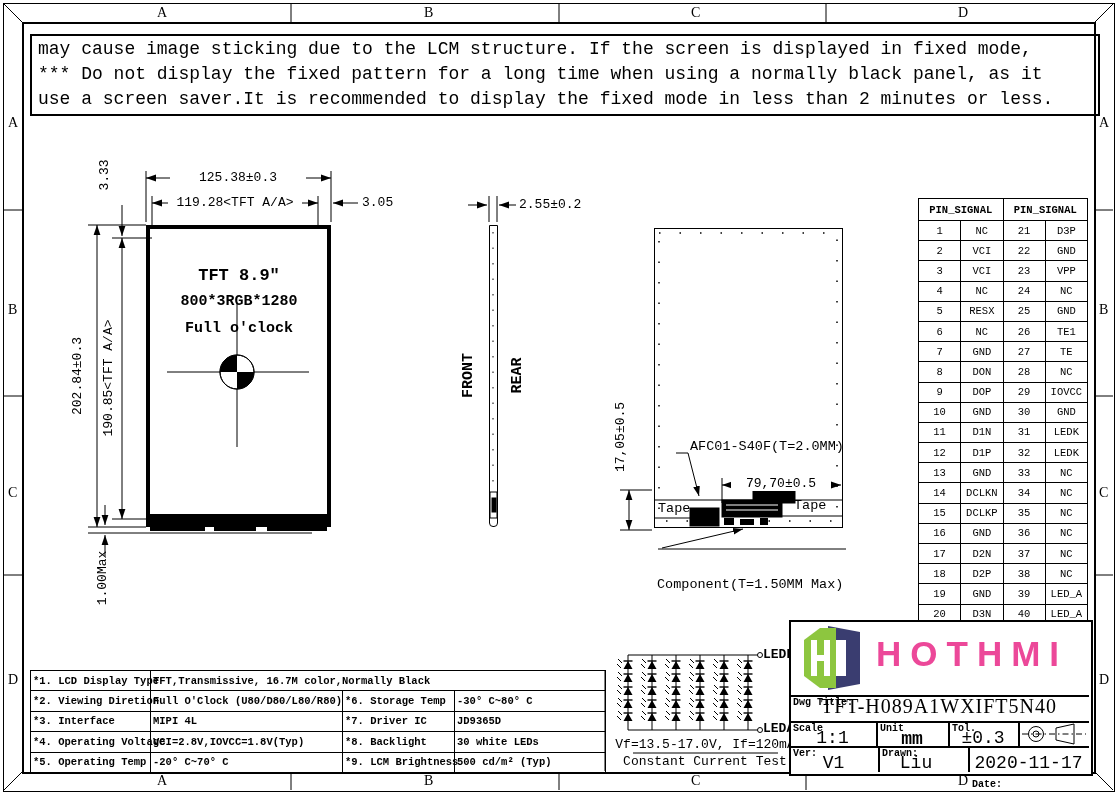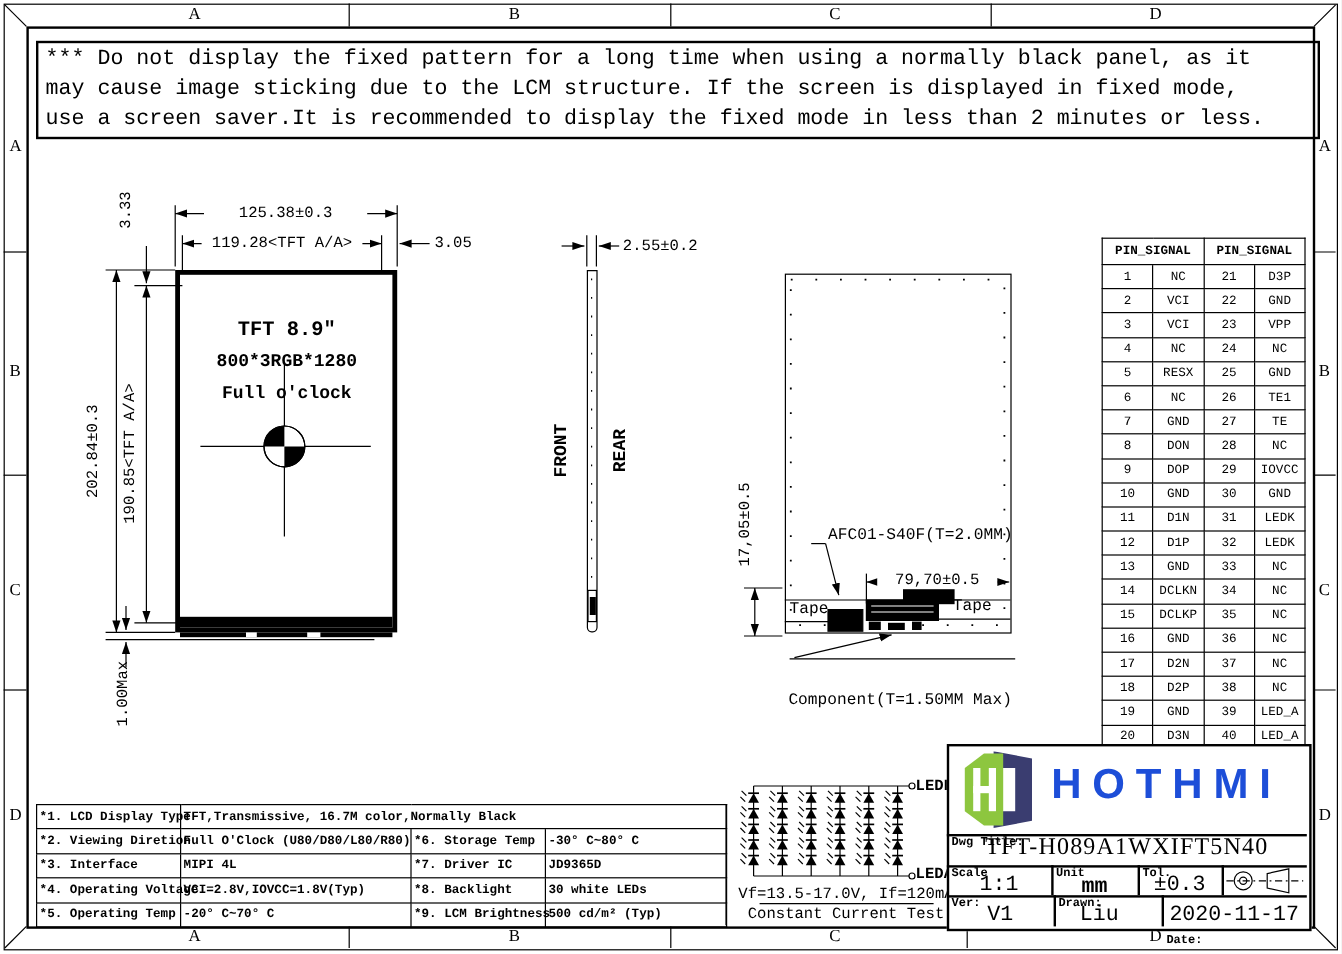--- a/index.html
+++ b/index.html
@@ -60,22 +60,22 @@
       <div class="grid-label" style="left: 8px; top: 303px;">B</div>
       <div class="grid-label" style="left: 8px; top: 486px;">C</div>
       <div class="grid-label" style="left: 8px; top: 673px;">D</div>
       <div class="grid-label" style="left: 1099px; top: 116px;">A</div>
       <div class="grid-label" style="left: 1099px; top: 303px;">B</div>
       <div class="grid-label" style="left: 1099px; top: 486px;">C</div>
       <div class="grid-label" style="left: 1099px; top: 673px;">D</div>
     </div>
 
   <div class="abs warn-box">
+    <div> may cause image sticking due to the LCM structure. If the screen is displayed in fixed mode,</div>
     <div>*** Do not display the fixed pattern for a long time when using a normally black panel, as it</div>
-    <div> may cause image sticking due to the LCM structure. If the screen is displayed in fixed mode,</div>
     <div> use a screen saver.It is recommended to display the fixed mode in less than 2 minutes or less.</div>
   </div>
 
   <div class="abs panel">
     <div class="panel-bottom"></div>
   </div>
   <div class="disp-line" style="top:266px;font-size:17px;">TFT 8.9″</div>
   <div class="disp-line" style="top:293px;font-size:15px;">800*3RGB*1280</div>
   <div class="disp-line" style="top:320px;font-size:15px;">Full o'clock</div>
 
@@ -520,21 +520,21 @@
 
   <svg class="abs" style="left:800px;top:626px;" width="64" height="64" viewBox="0 0 64 64">
     <polygon id="logo-navy" points="28,0 60,6 60,58 28,64 28,50 46,50 46,14 28,14" fill="#3a3d70"></polygon>
     <polygon id="logo-green" points="4,14 20,2 36,2 36,62 20,62 4,50" fill="#8dc63f"></polygon>
     <g fill="#fff">
       <rect x="11" y="14" width="6" height="36"></rect>
       <rect x="24" y="14" width="6" height="36"></rect>
       <rect x="11" y="29" width="19" height="6"></rect>
     </g>
   </svg>
-  <div class="brand" style="color: #1d4ed8;">HOTHMI</div>
+  <div class="brand" style="color: #ec4899;">HOTHMI</div>
 
   <div class="tb-label" style="left:793px;top:697px;">Dwg Title:</div>
   <div class="abs tb-value dwg-title">TFT-H089A1WXIFT5N40</div>
 
   <div class="tb-label" style="left:793px;top:723px;">Scale</div>
   <div class="tb-value ctr" style="left:789px;top:731px;width:87px;">1:1</div>
   <div class="tb-label" style="left:880px;top:723px;">Unit</div>
   <div class="tb-value ctr" style="left:876px;top:732px;width:72px;font-weight:bold;">mm</div>
   <div class="tb-label" style="left:952px;top:723px;">Tol.</div>
   <div class="tb-value ctr" style="left:948px;top:731px;width:70px;">±0.3</div>

